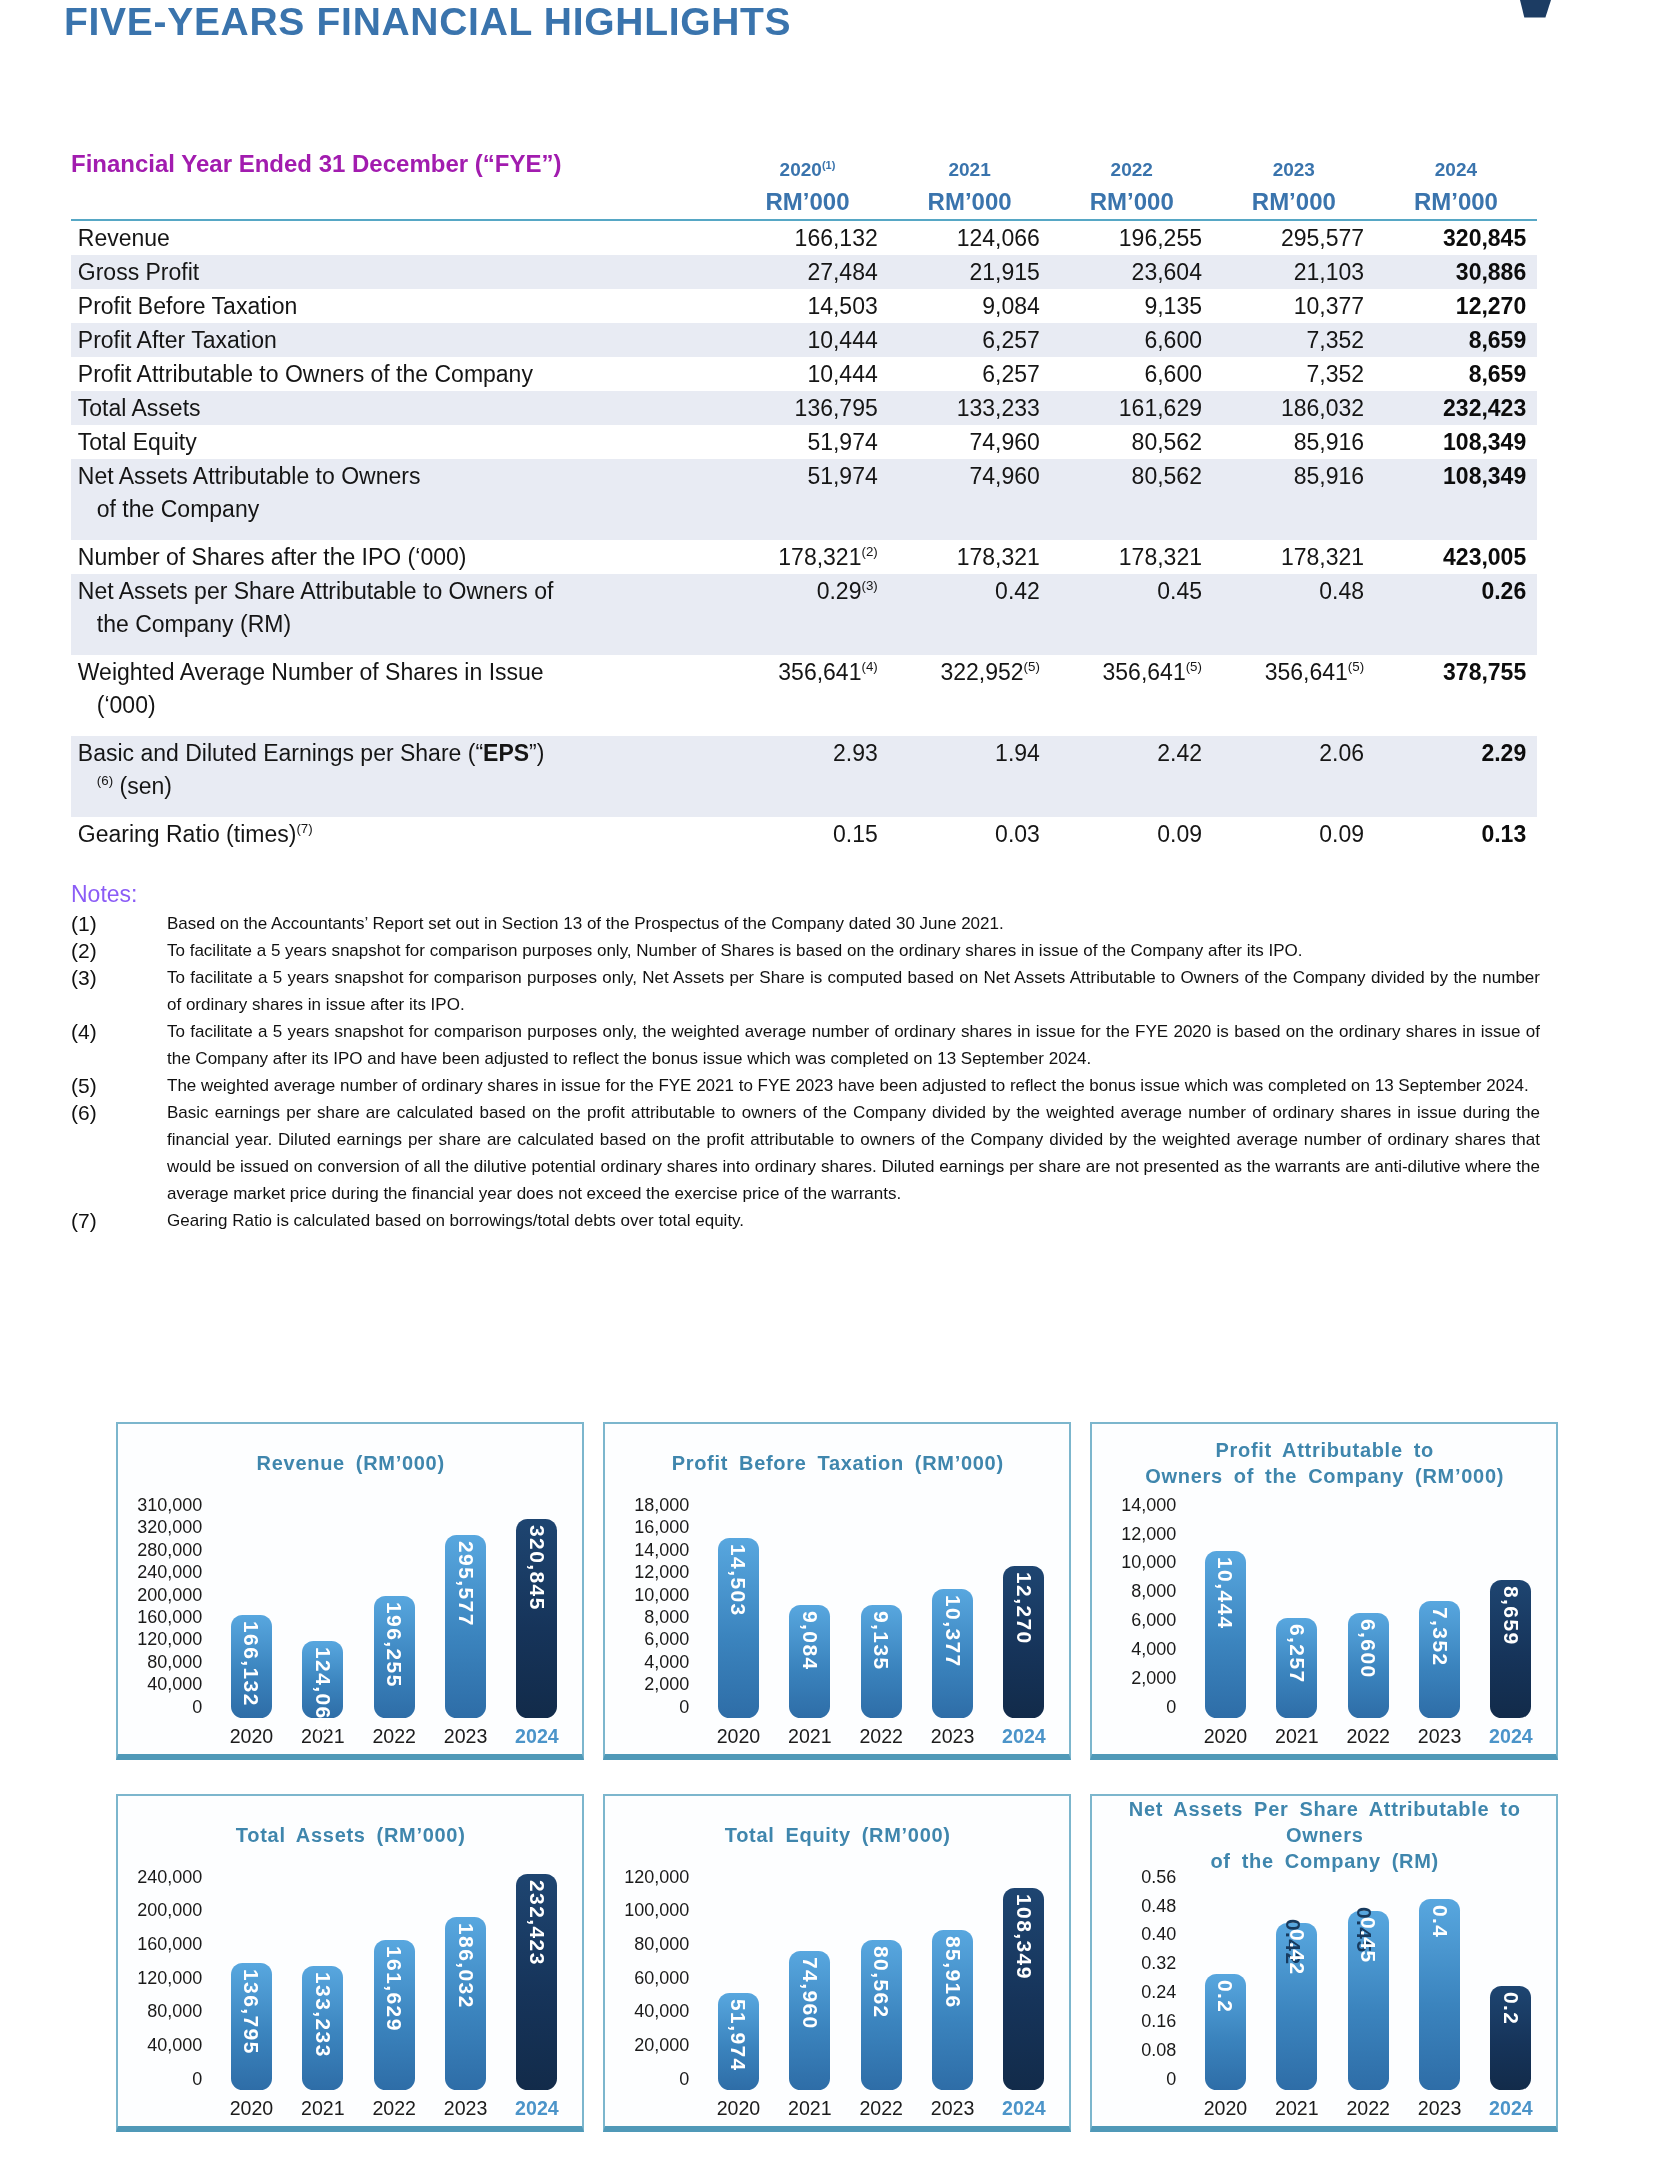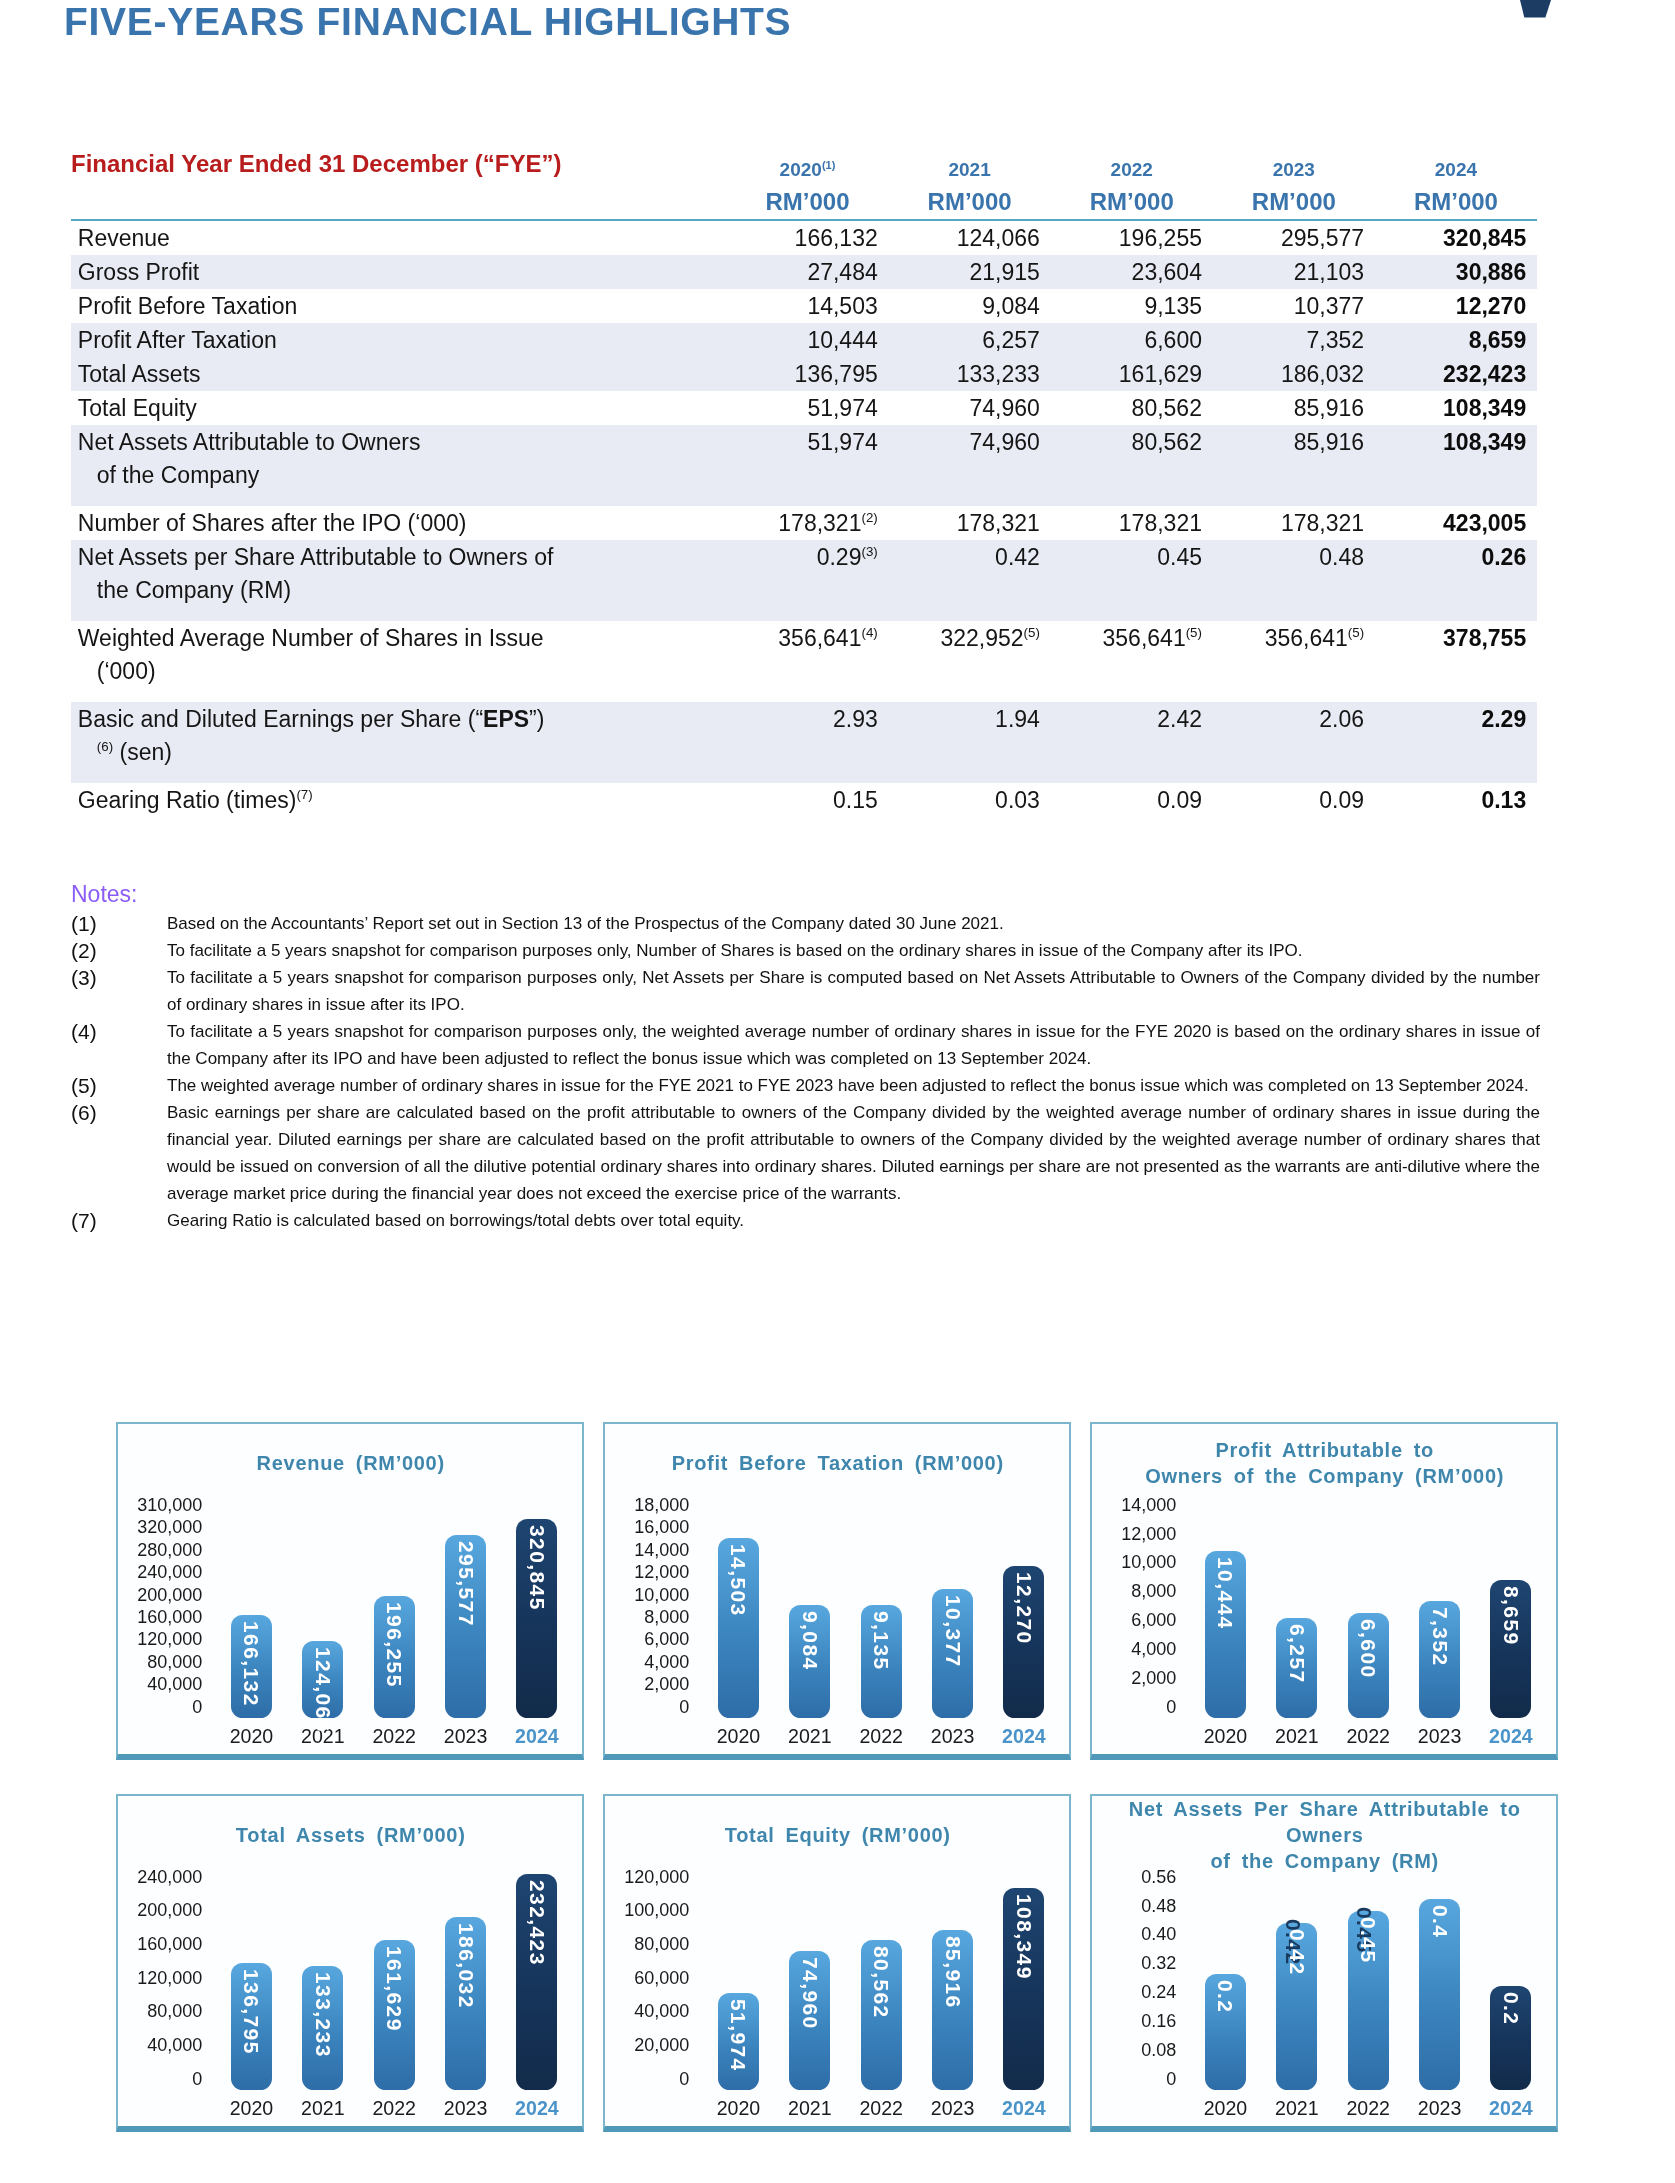--- a/index.html
+++ b/index.html
@@ -12,21 +12,21 @@
   .page-title{position:absolute; top:0; left:64px; margin:0; font-size:39px; font-weight:bold;
     color:#3a74ad; letter-spacing:0.7px;}
 
   
   .table-wrap{position:absolute; top:150px; left:71px; width:1466px;}
   table.fin{border-collapse:collapse; width:100%; table-layout:fixed;}
   table.fin col.c-lab{width:655px;}
   table.fin col.c-num{width:162px;}
   table.fin th, table.fin td{padding:0; margin:0;}
   thead th{border-bottom:2.7px solid #56a7c5; vertical-align:top; padding-bottom:9.5px;}
-  thead .lab-h{text-align:left; font-size:24px; font-weight:bold; color:#b91c1c; padding-left:6.8px; padding-top:4px;}
+  thead .lab-h{text-align:left; font-size:24px; font-weight:bold; color:#a21caf; padding-left:6.8px; padding-top:4px;}
   thead .yr-h{text-align:center;}
   thead .yr{font-size:19px; font-weight:bold; color:#3a74ad; line-height:31px; padding-top:4px;}
   thead .unit{font-size:24px; font-weight:bold; color:#3a74ad; line-height:34px;}
   tbody tr.striped{background:#e8ebf3;}
   tbody td{vertical-align:top; font-size:23px; color:#151515; line-height:34px;}
   tbody td.lab{text-align:left; padding-left:6.8px;}
   tbody td.lab .line2{padding-left:19px; line-height:32px;}
   tbody tr.tall td{padding-bottom:15px;}
   tbody td.num{text-align:right; padding-right:10.8px; white-space:nowrap;}
   tbody td.num.last{font-weight:bold; color:#0c0c0c;}
@@ -141,20 +141,30 @@
           <tr class="striped">
             <td class="lab">
               <div class="line1">Profit After Taxation</div>
             </td>
             <td class="num">10,444</td>
             <td class="num">6,257</td>
             <td class="num">6,600</td>
             <td class="num">7,352</td>
             <td class="num last">8,659</td>
           </tr>
+          <tr>
+            <td class="lab">
+              <div class="line1">Profit Attributable to Owners of the Company</div>
+            </td>
+            <td class="num">10,444</td>
+            <td class="num">6,257</td>
+            <td class="num">6,600</td>
+            <td class="num">7,352</td>
+            <td class="num last">8,659</td>
+          </tr>
           <tr class="striped">
             <td class="lab">
               <div class="line1">Total Assets</div>
             </td>
             <td class="num">136,795</td>
             <td class="num">133,233</td>
             <td class="num">161,629</td>
             <td class="num">186,032</td>
             <td class="num last">232,423</td>
           </tr>

